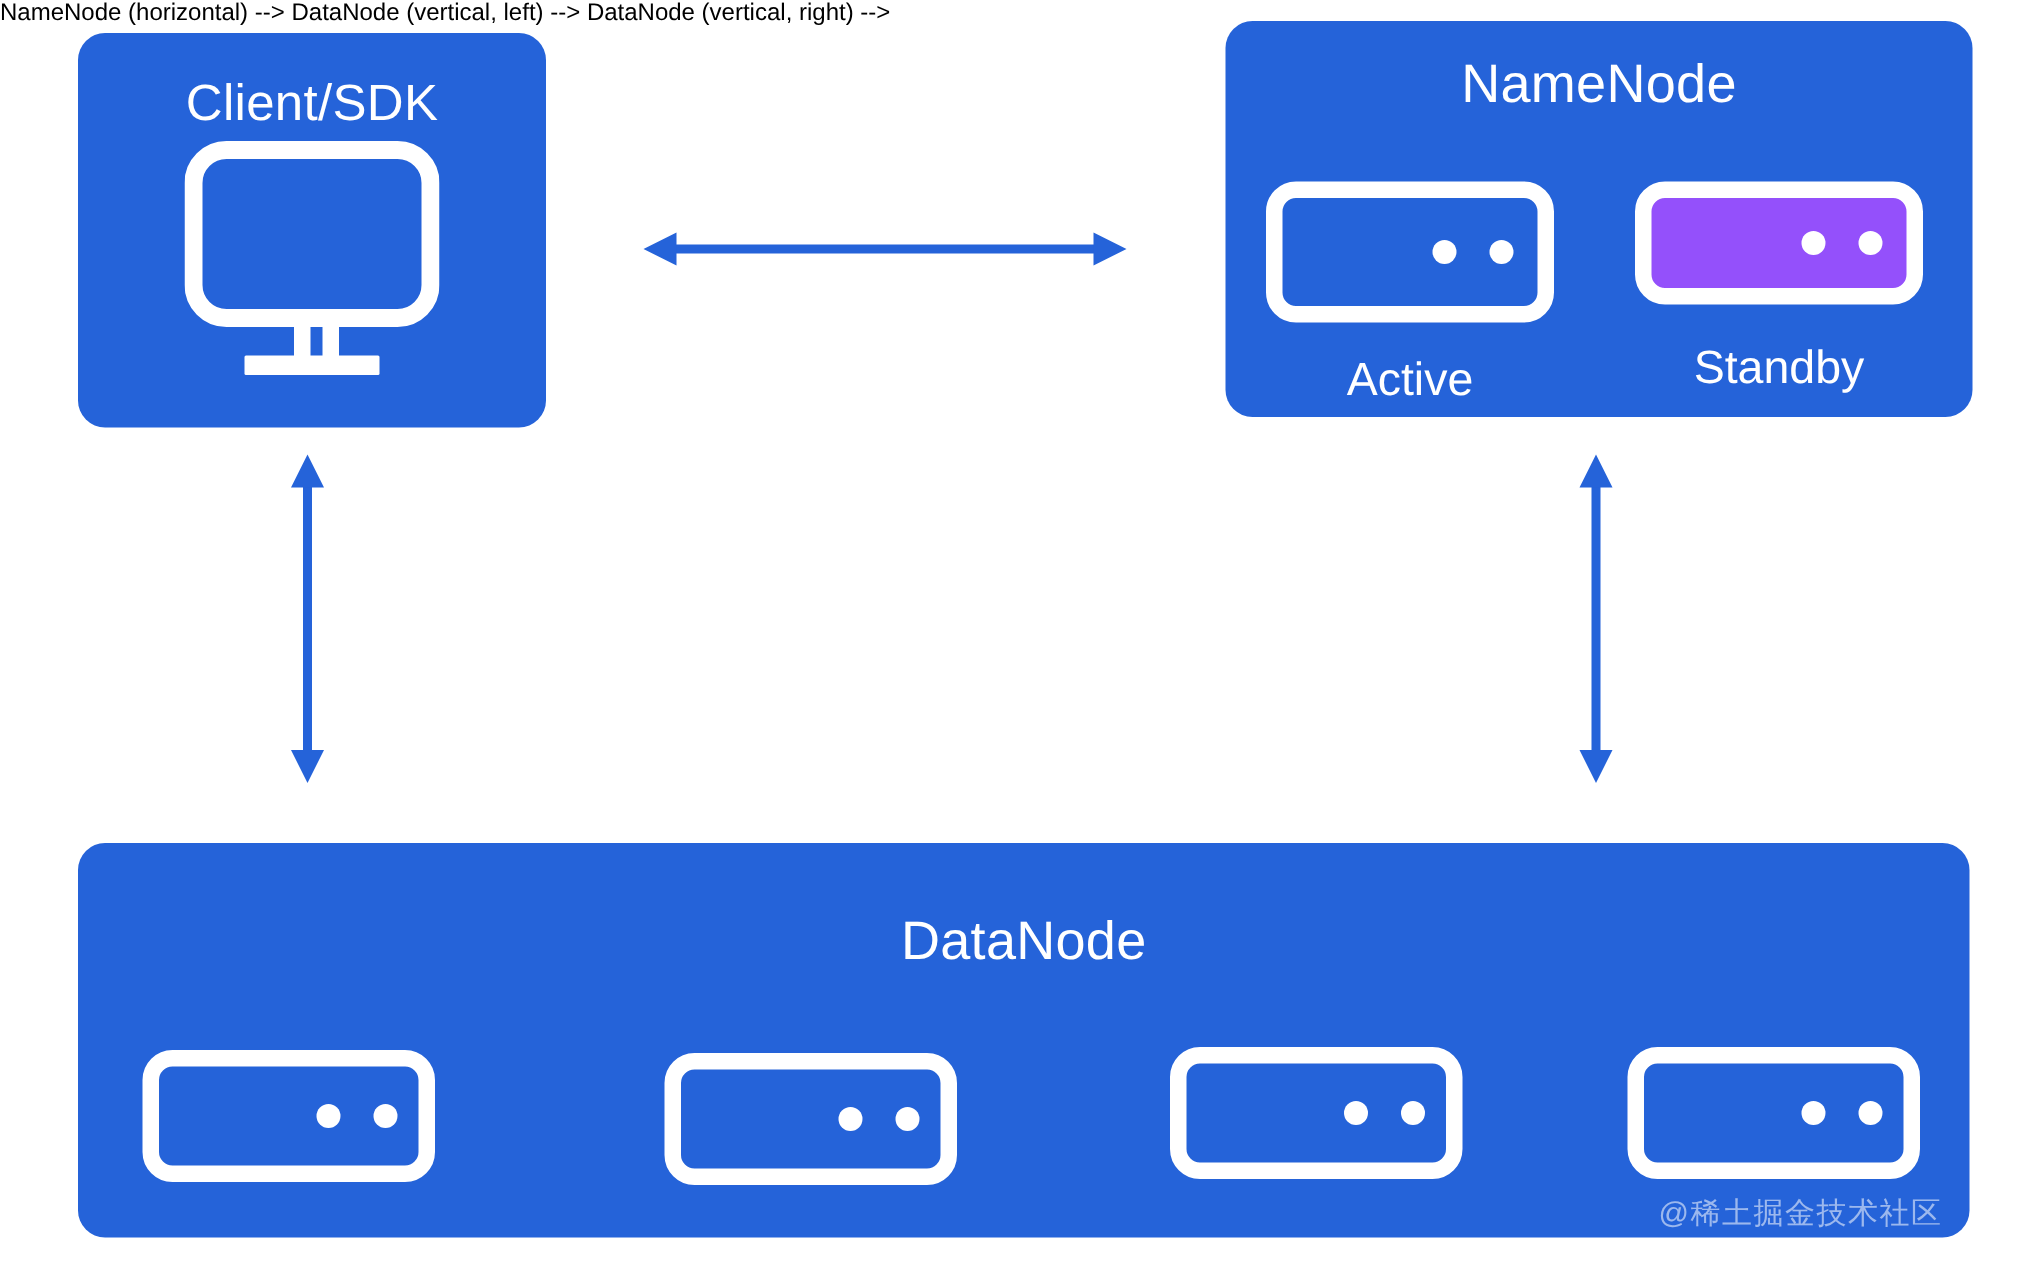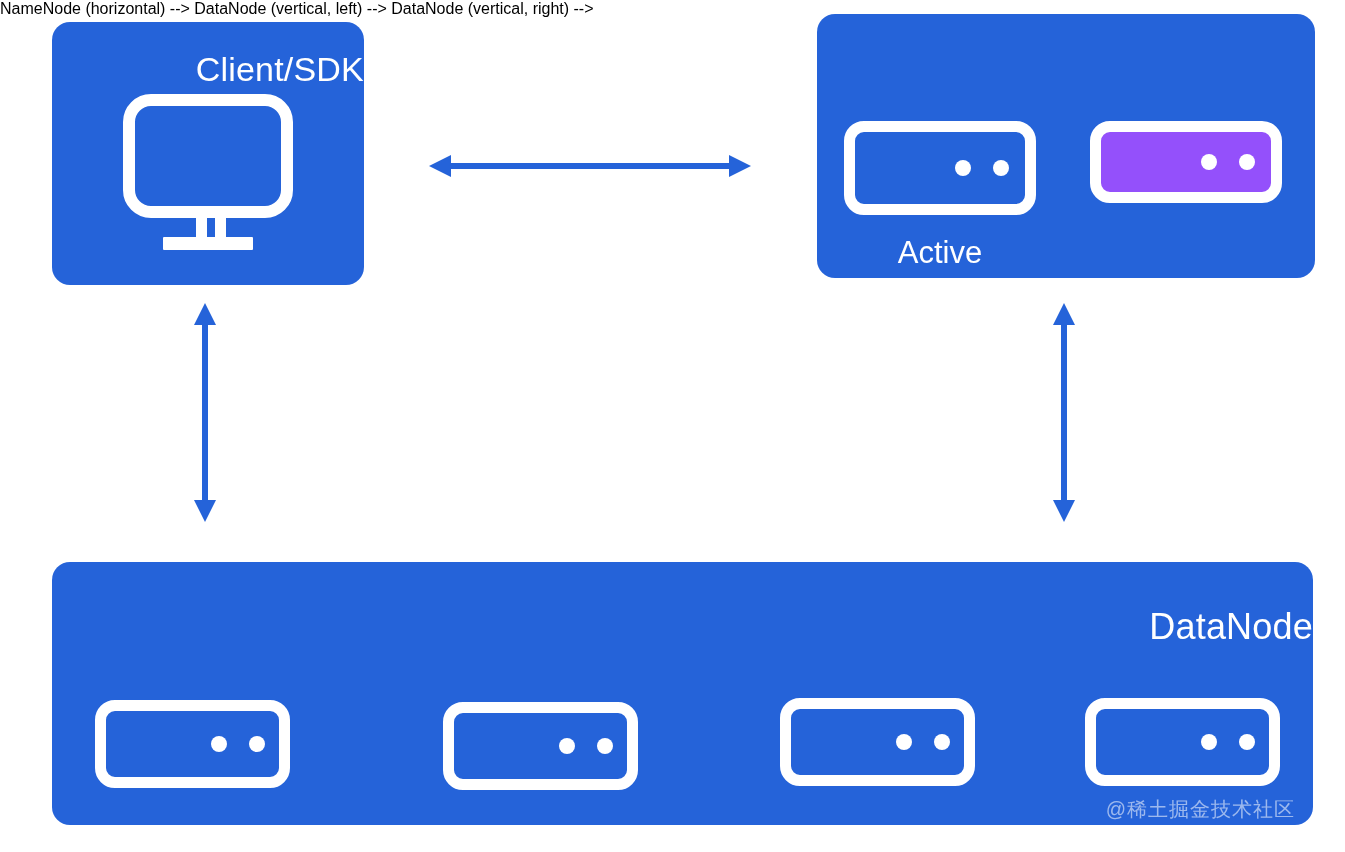--- a/index.html
+++ b/index.html
@@ -24,21 +24,21 @@
   .node-box {
     position: absolute;
     background: #2563d9;
     border-radius: 18px;
     box-sizing: border-box;
   }
   .node-title {
     position: absolute;
     left: 0;
     right: 0;
-    text-align: right;
+    text-align: center;
     color: #ffffff;
     font-weight: 400;
     letter-spacing: 0.2px;
     line-height: 1;
     white-space: nowrap;
   }
 
   
   #client-box {
     left: 52px;
@@ -162,34 +162,36 @@
         <rect x="6" y="6" width="158" height="112" rx="22" ry="22" fill="none" stroke="#ffffff" stroke-width="12"></rect>
         <rect x="73" y="118" width="11" height="32" fill="#ffffff"></rect>
         <rect x="92" y="118" width="11" height="32" fill="#ffffff"></rect>
         <rect x="40" y="143" width="90" height="13" rx="1" fill="#ffffff"></rect>
       </svg>
     </div>
   </div>
 
   
   <div class="node-box" id="namenode-box">
+    <div class="node-title">NameNode</div>
 
     <div class="nn-slot active">
       <div class="server-icon" style="height:94px;">
         <span class="dot" style="width:16px;height:16px;right:54px;top:50%;margin-top:-8px;"></span>
         <span class="dot" style="width:16px;height:16px;right:16px;top:50%;margin-top:-8px;"></span>
       </div>
       <div class="nn-caption">Active</div>
     </div>
 
     <div class="nn-slot standby">
       <div class="server-icon purple" style="height:82px;">
         <span class="dot" style="width:16px;height:16px;right:54px;top:50%;margin-top:-8px;"></span>
         <span class="dot" style="width:16px;height:16px;right:16px;top:50%;margin-top:-8px;"></span>
       </div>
+      <div class="nn-caption">Standby</div>
     </div>
   </div>
 
   
   <div class="node-box" id="datanode-box">
     <div class="node-title">DataNode</div>
 
     <div class="dn-slot s0">
       <div class="server-icon" style="height:88px;">
         <span class="dot" style="width:16px;height:16px;right:52px;top:50%;margin-top:-8px;"></span>

